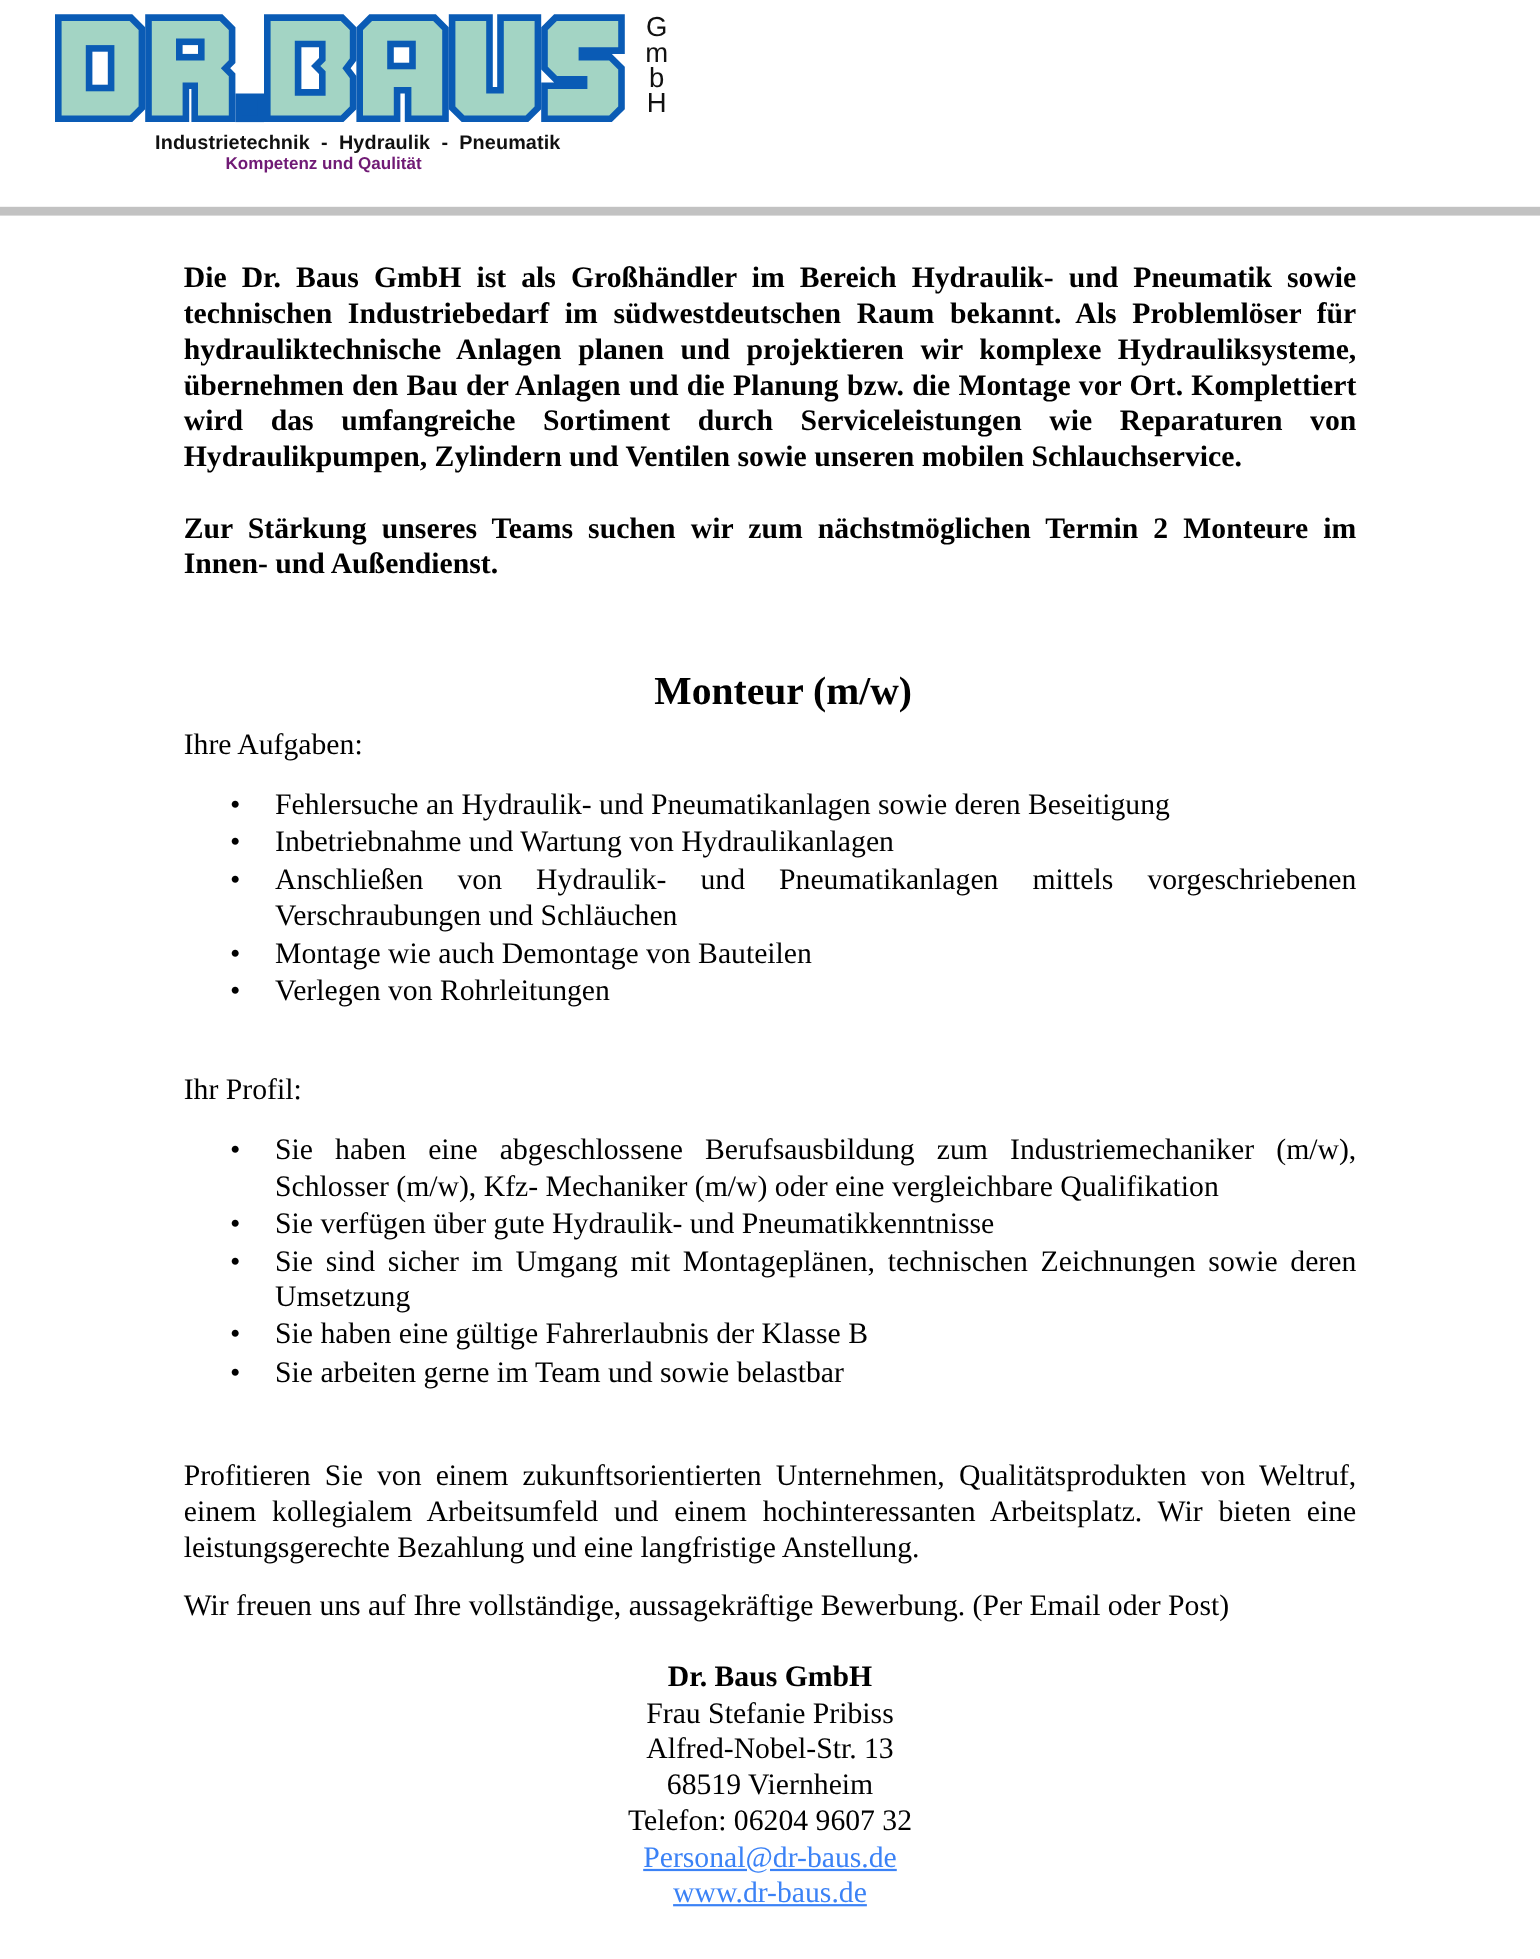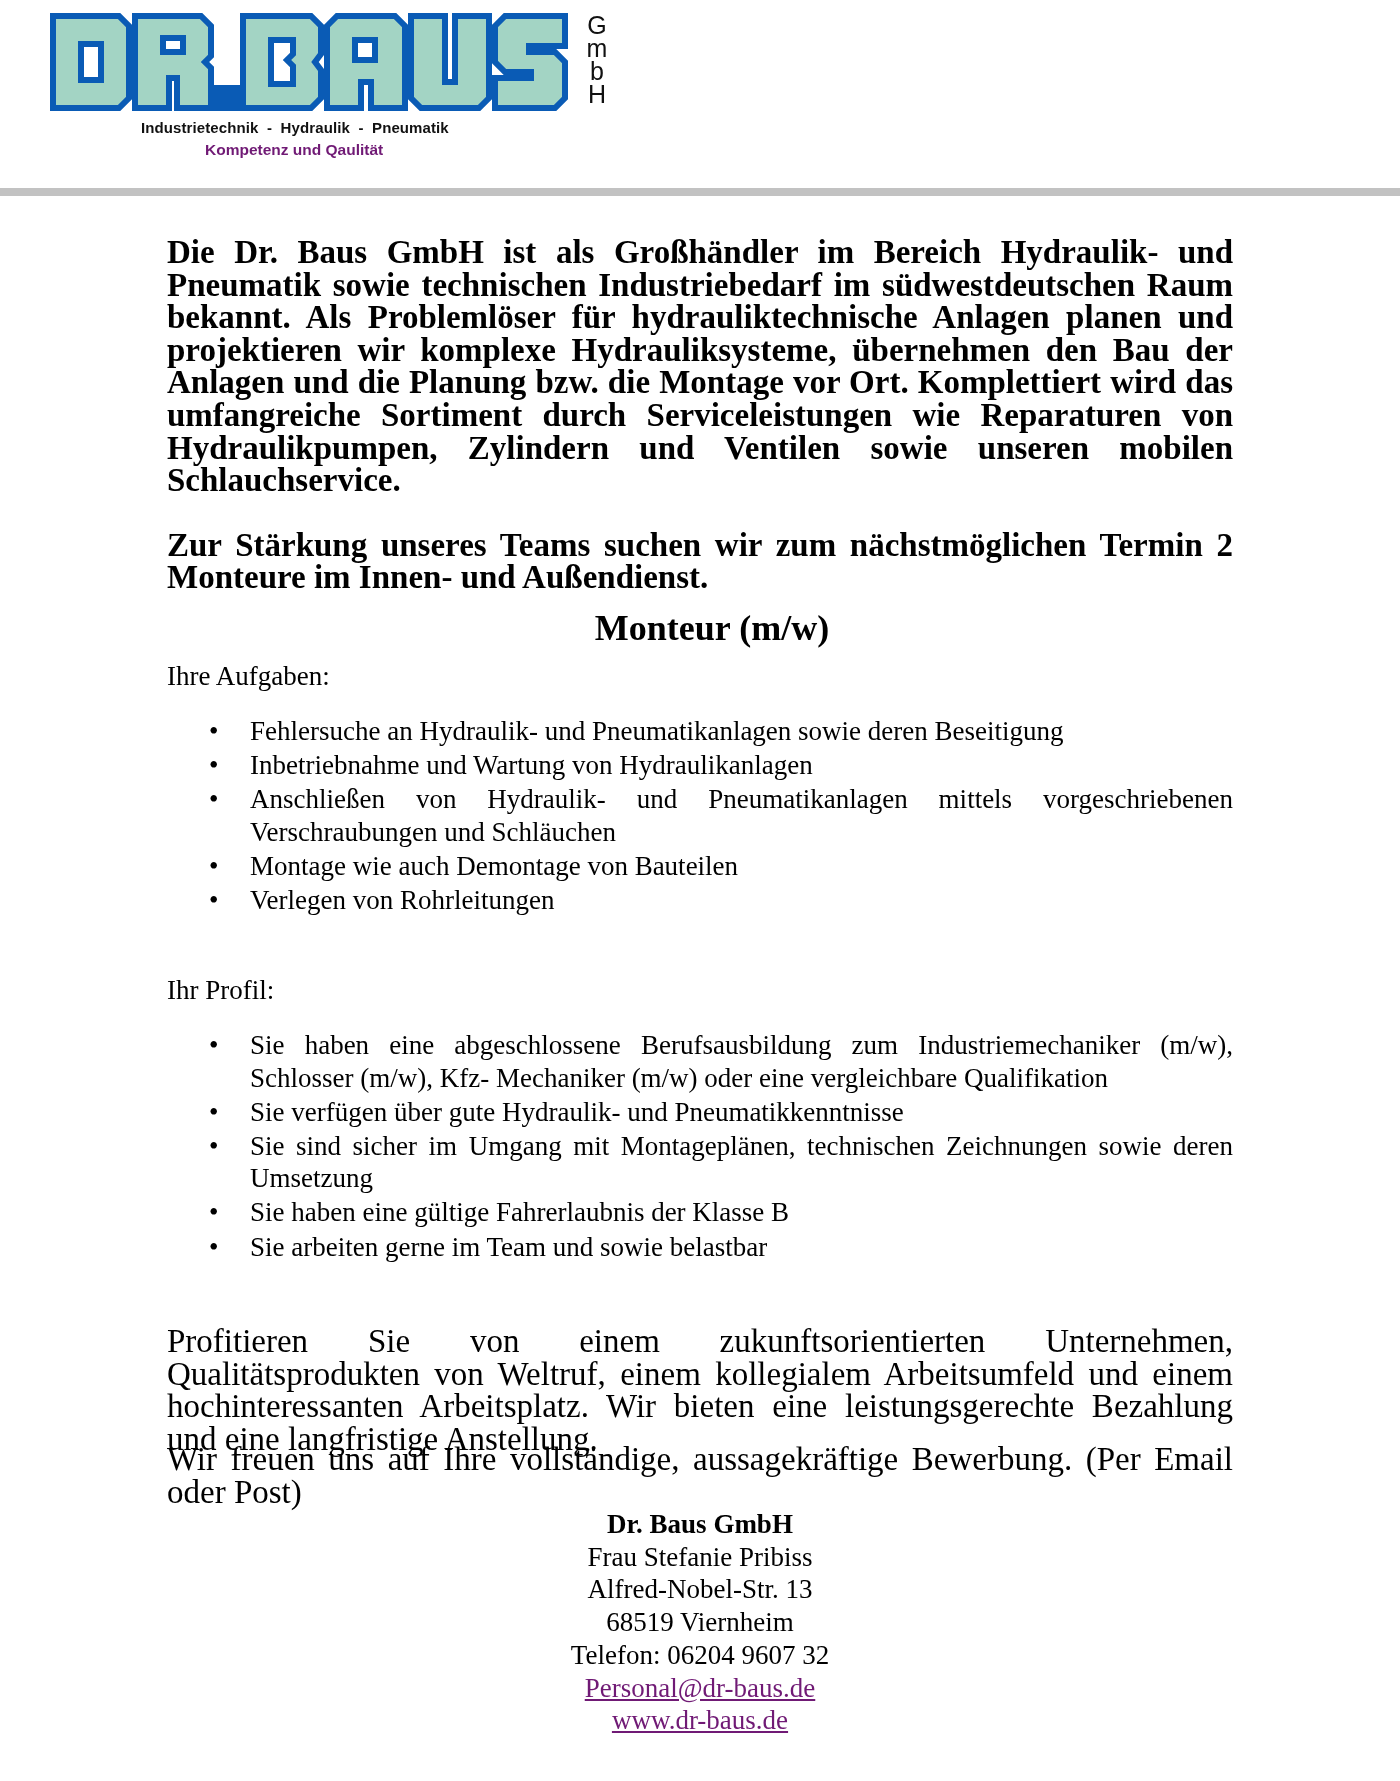--- a/index.html
+++ b/index.html
@@ -6,48 +6,48 @@
   body { width: 1400px; height: 1781px; position: relative; overflow: hidden;
          font-family: "Liberation Serif", "DejaVu Serif", serif; color: #000; }
 
   .header { position: absolute; left: 0; top: 0; width: 1400px; height: 200px; }
   .logo { position: absolute; left: 49px; top: 12px; width: 520px; height: 100px; }
   .gmbh { position: absolute; left: 580px; top: 14px; width: 34px; height: 98px;
           font-family: "Liberation Sans", "DejaVu Sans", sans-serif; font-size: 25px;
           line-height: 23px; text-align: center; color: #111; }
   .gmbh span { display: block; }
   .tagline { position: absolute; left: 141px; top: 119px; font-family: "Liberation Sans", "DejaVu Sans", sans-serif;
-             font-size: 15px; font-weight: bold; color: #111; white-space: pre; letter-spacing: 0.1px; }
+             font-size: 18px; font-weight: bold; color: #111; white-space: pre; letter-spacing: 0.1px; }
   .slogan { position: absolute; left: 205px; top: 141px; font-family: "Liberation Sans", "DejaVu Sans", sans-serif;
             font-size: 15.5px; font-weight: bold; color: #701a75; white-space: nowrap; }
   .separator { position: absolute; left: 0; top: 188px; width: 1400px; height: 8px; background: #c2c2c2; }
 
   .content { position: absolute; left: 167px; top: 236px; width: 1066px; }
-  .para { margin: 0; font-size: 33px; line-height: 32.6px; text-align: justify; }
+  .para { margin: 0; font-size: 27px; line-height: 32.6px; text-align: justify; }
   .bold { font-weight: bold; }
   .intro { }
   .team { margin-top: 32px; }
   .job-title { position: absolute; left: 0; top: 360px; width: 1066px; text-align: center;
                font-size: 36px; font-weight: bold; margin: 12px; line-height: 40px; }
   .section-label { margin: 0; font-size: 27px; line-height: 32px; }
   .label-tasks { position: absolute; left: 0; top: 424px; }
   .label-profile { position: absolute; left: 0; top: 738px; }
 
   .blist { list-style: none; margin: 0; padding: 0; position: absolute; left: 0; width: 1066px; }
   .blist li { position: relative; padding-left: 83px; font-size: 27px; line-height: 32.6px;
               text-align: justify; margin-bottom: 1.5px; }
   .blist li .bullet { position: absolute; left: 42px; top: 0; font-size: 27px; }
   .tasks { top: 479px; }
   .profile { top: 793px; }
 
   .closing { position: absolute; left: 0; top: 1089px; width: 1066px; }
   .apply { position: absolute; left: 0; top: 1207px; width: 1066px; }
   .contact { position: absolute; left: 0; top: 1272px; width: 1066px; text-align: center; }
   .contact div { font-size: 27px; line-height: 32.7px; white-space: nowrap; }
-  .contact a { color: #701a75; text-decoration: underline; }
+  .contact a { color: #3b82f6; text-decoration: underline; }
 </style>
 </head>
 <body>
 
 <div class="header">
   <svg class="logo" viewBox="0 0 520 100" xmlns="http://www.w3.org/2000/svg">
     <g fill="#a3d4c4" stroke="#0a5bb5" stroke-width="6" stroke-linejoin="miter">
 
       <path d="M4 4 H70 L80 14 V86 L70 96 H4 Z"></path>
 

